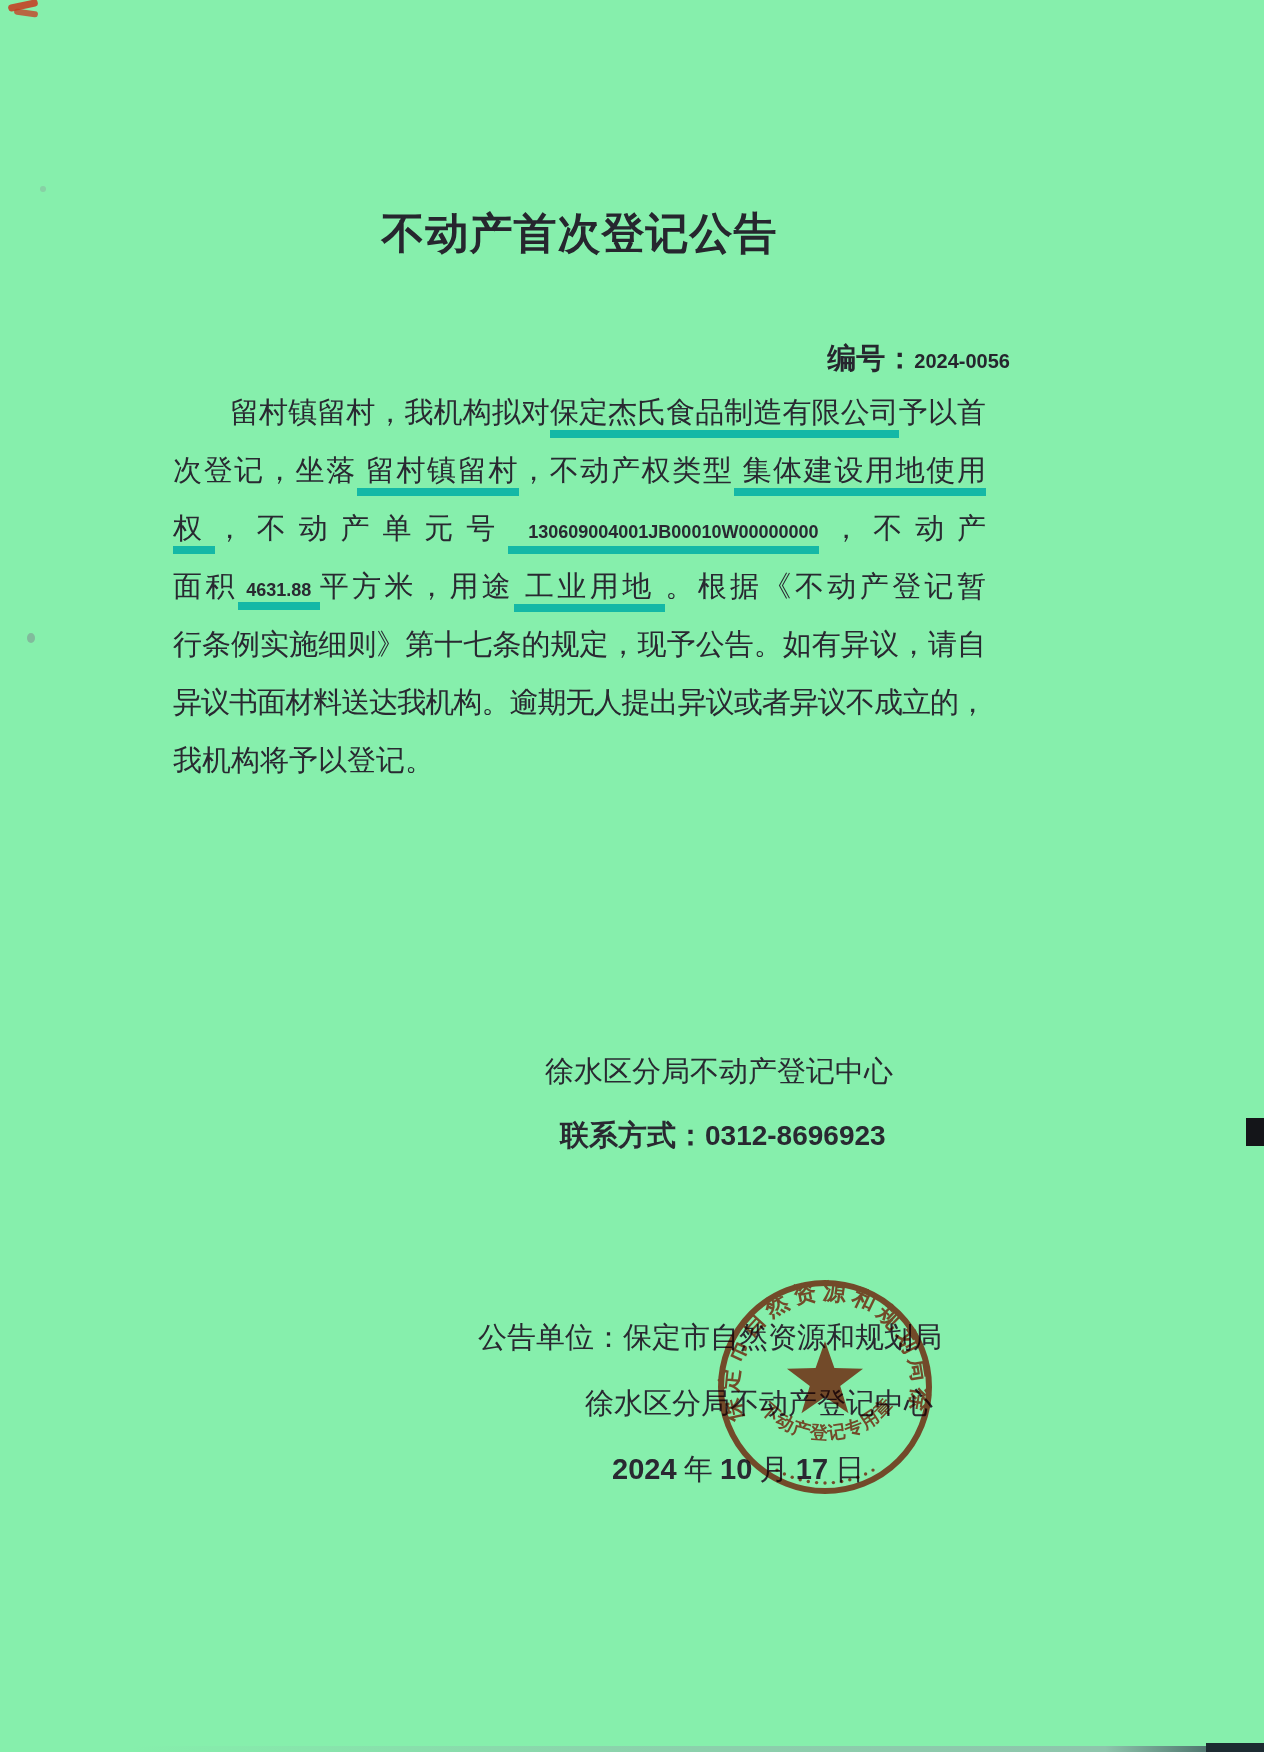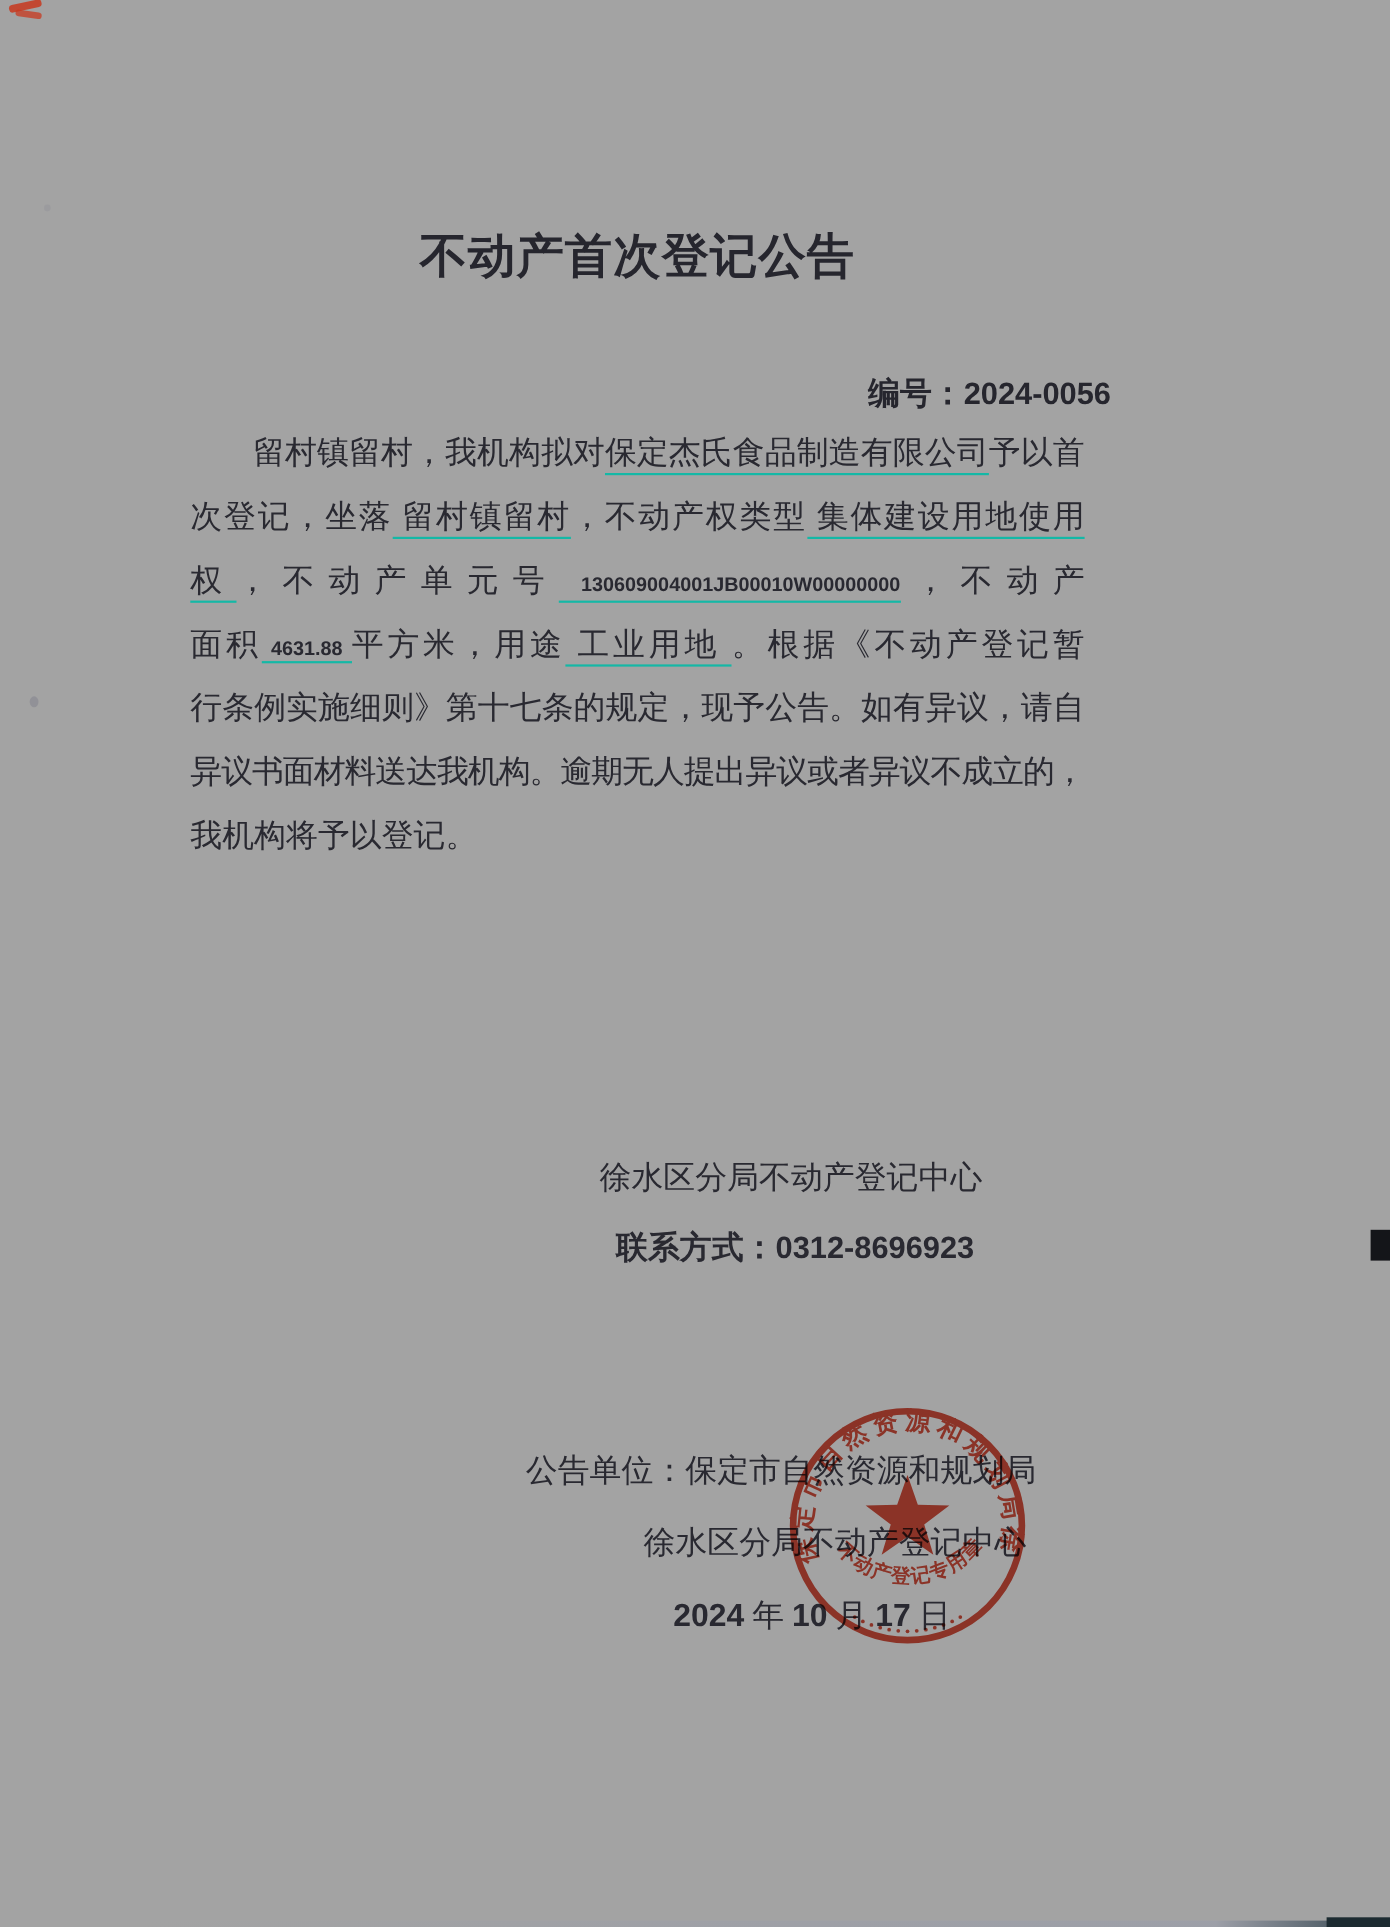--- a/index.html
+++ b/index.html
@@ -1,39 +1,39 @@
 <!DOCTYPE html>
 <html><head>
 <meta charset="utf-8">
 <style>
   html,body{margin:0;padding:0;background:#e8e8ea;}
   .page{
     position:relative;width:1264px;height:1752px;margin:0 auto;
-    background:#a3a3a3;overflow:hidden;
+    background:#86efac;overflow:hidden;
     font-family:"Liberation Serif",serif;color:#2a2a32;
   }
   
   .title{
     position:absolute;left:173px;top:208px;width:813px;height:52px;
     text-align:center;font-size:43px;line-height:52px;font-weight:600;
     letter-spacing:1px;color:#26262e;
   }
   
   .docno{
     position:absolute;top:340px;right:254px;height:36px;line-height:36px;
     font-size:29px;font-weight:700;color:#26262e;white-space:nowrap;
   }
-  .docno .num{font-size:28px;}
+  .docno .num{font-size:20px;}
   
   .body{position:absolute;left:173px;top:383px;width:813px;font-size:29px;color:#292931;}
   .line{height:58px;line-height:58px;text-align:justify;text-align-last:justify;}
   .line.noj{text-align:left;text-align-last:left;}
   .line.tight{letter-spacing:-1px;}
   .indent{text-indent:57px;}
-  .u{border-bottom:2px solid #14b8a6;padding-bottom:2px;}
+  .u{border-bottom:8px solid #14b8a6;padding-bottom:2px;}
   .num{font-family:"Liberation Sans",sans-serif;font-weight:700;font-size:18px;letter-spacing:0;}
   
   .row{position:absolute;white-space:nowrap;font-size:29px;line-height:38px;color:#292931;}
   .addr1{left:240px;top:986px;}
   .addr1 .org{margin-left:32px;}
   .addr2{left:545px;top:1052px;}
   .addr3{left:560px;top:1116px;font-weight:700;}
   .addr3 .num{font-size:28px;}
   .f1{left:478px;top:1318px;}
   .f2{left:585px;top:1384px;}

